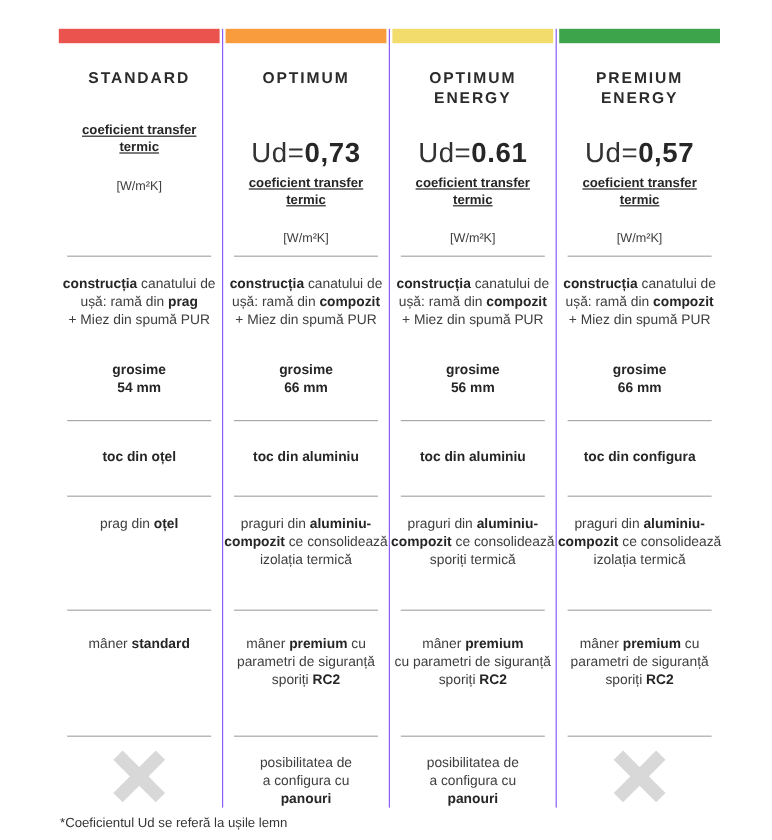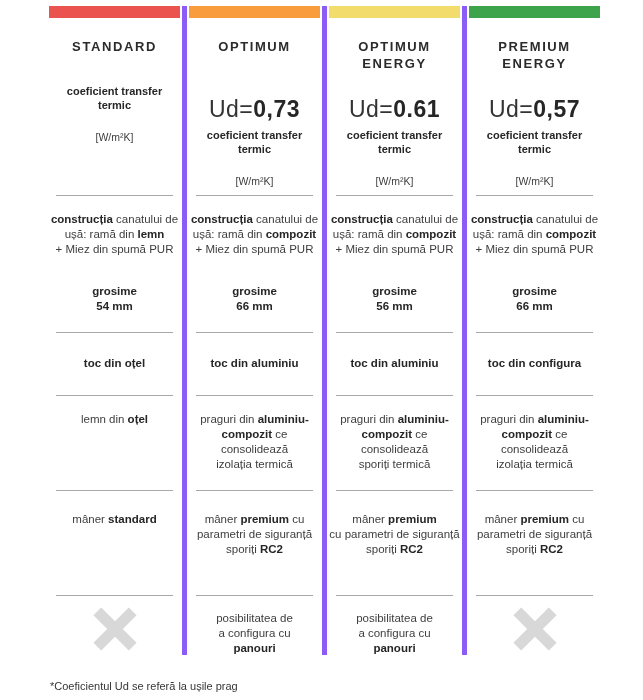--- a/index.html
+++ b/index.html
@@ -2,43 +2,43 @@
 <html><head>
 <meta charset="utf-8">
 <style>
   html,body{margin:0;padding:0;}
   body{
     width:643px;height:700px;background:#ffffff;position:relative;overflow:hidden;
     font-family:"Liberation Sans","DejaVu Sans",sans-serif;
     color:#3e3e3e;
     -webkit-font-smoothing:antialiased;
   }
-  .table{position:absolute;left:47px;top:6px;width:555px;display:flex;align-items:center;}
+  .table{position:absolute;left:47px;top:24px;width:555px;display:flex;align-items:center;}
   .col{flex:1;display:flex;flex-direction:column;}
-  .col + .col{border-left:5px solid #8b5cf6;}
+  .col + .col{border-left:1px solid #8b5cf6;}
   .bar{height:12px;margin:0 2px;}
   .sec{position:relative;text-align:center;box-sizing:border-box;}
   .sec-divided::before{
     content:"";position:absolute;top:0;left:9px;right:9px;height:1px;background:#a8a8a8;
   }
   .sec-header{height:177px;}
   .sec-a{height:137px;}
   .sec-b{height:63px;display:flex;align-items:center;justify-content:center;}
   .sec-c{height:95px;padding-top:17px;}
   .sec-d{height:105px;padding-top:22px;}
   .sec-e{height:60px;padding-top:16px;}
   .sec-e.has-x{padding-top:0;display:flex;align-items:center;justify-content:center;}
 
   .title{
     margin-top:20px;height:40px;font-size:13px;font-weight:800;color:#2b2b2b;
     letter-spacing:1.6px;line-height:17px;white-space:pre-line;
   }
   .ud{margin-top:18px;font-size:23px;line-height:26px;color:#333;font-weight:400;letter-spacing:0.5px;}
   .ud .b{font-weight:800;color:#232323;}
-  .coef{margin-top:6px;font-size:11px;font-weight:700;color:#262626;line-height:14px;white-space:pre-line;}
+  .coef{margin-top:6px;font-size:11px;font-weight:700;color:#262626;line-height:14px;white-space:pre-line;text-decoration:underline;}
   .unit{margin-top:19px;font-size:10.5px;line-height:13px;color:#3e3e3e;}
 
   .txt{font-size:11.5px;line-height:15px;white-space:pre-line;}
   .rich .b{font-weight:700;color:#262626;}
   .sec-a .txt{padding-top:17px;}
   .grosime{margin-top:27px;font-weight:700;color:#262626;font-size:11.5px;line-height:15px;}
 
   .x-mark{position:relative;width:40px;height:40px;margin-top:8px;}
   .x-mark::before,.x-mark::after{
     content:"";position:absolute;left:50%;top:50%;width:50px;height:11px;
@@ -56,32 +56,32 @@
   <div class="col">
     <div class="bar" data-bind-style="background-color:columns.0.bar_color" style="background-color: rgb(234, 83, 78);"></div>
     <div class="sec sec-header">
       <div class="title" data-bind="columns.0.title">STANDARD</div>
       <div class="coef" data-bind="columns.0.coef">coeficient transfer
 termic</div>
       <div class="unit" data-bind="columns.0.unit">[W/m²K]</div>
     </div>
     <div class="sec sec-a sec-divided">
       <div class="txt rich"><span class="b">construcția</span><span> canatului de
-ușă: ramă din </span><span class="b">lemn</span><span>
+ușă: ramă din </span><span class="b">prag</span><span>
 + Miez din spumă PUR</span></div>
       <div class="grosime">
         <div data-bind="columns.0.grosime_label">grosime</div>
         <div data-bind="columns.0.grosime_value">54 mm</div>
       </div>
     </div>
     <div class="sec sec-b sec-divided">
       <div class="txt rich"><span class="b">toc din oțel</span></div>
     </div>
     <div class="sec sec-c sec-divided">
-      <div class="txt rich"><span>lemn din </span><span class="b">oțel</span></div>
+      <div class="txt rich"><span>prag din </span><span class="b">oțel</span></div>
     </div>
     <div class="sec sec-d sec-divided">
       <div class="txt rich"><span>mâner </span><span class="b">standard</span></div>
     </div>
     <div class="sec sec-e sec-divided has-x">
       <div class="x-mark" data-bind-style="color:colors.x_mark" style="color: rgb(216, 216, 216);"></div>
     </div>
   </div>
 
   <div class="col">
@@ -193,18 +193,18 @@
 parametri de siguranță
 sporiți </span><span class="b">RC2</span></div>
     </div>
     <div class="sec sec-e sec-divided has-x">
       <div class="x-mark" data-bind-style="color:colors.x_mark" style="color: rgb(216, 216, 216);"></div>
     </div>
   </div>
 
 </div>
 
-<div class="footnote" data-bind="footnote">*Coeficientul Ud se referă la ușile prag</div>
+<div class="footnote" data-bind="footnote">*Coeficientul Ud se referă la ușile lemn</div>
 
 <style>
   
   .x-mark::before,.x-mark::after{background:currentColor;}
 </style>
 
 </body></html>

